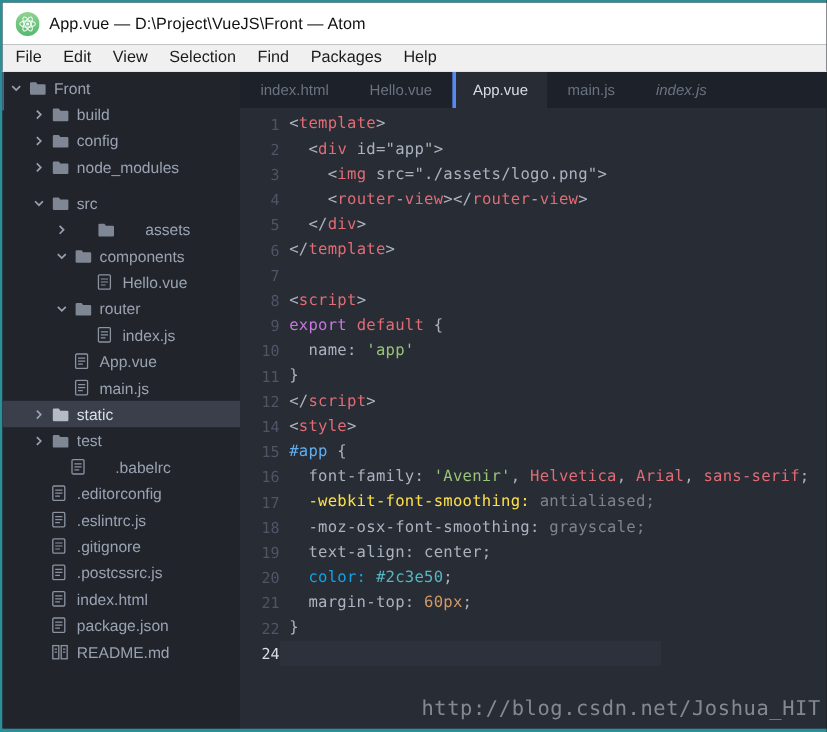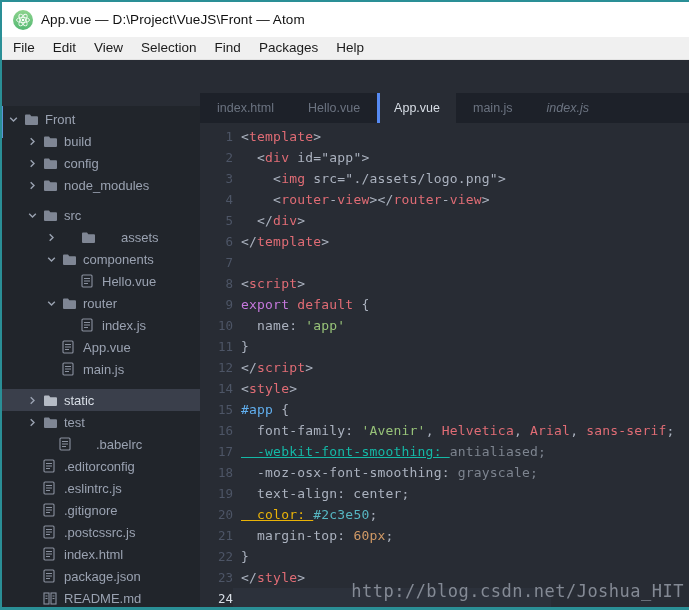--- a/index.html
+++ b/index.html
@@ -15,26 +15,26 @@
   
   .titlebar { height:35px; background:#ffffff; display:flex; align-items:center; padding-left:11px; }
   .titlebar .app-icon { width:20px; height:20px; margin-right:8px; flex:0 0 auto; }
   .titlebar .title { font-size:13.5px; color:#111; letter-spacing:.1px; }
 
   
   .menubar { height:23px; background:#f0f0f0; display:flex; align-items:stretch; padding-left:2px; border-bottom:1px solid #e3e3e3; }
   .menu-item { font-size:13.5px; color:#1b1b1b; line-height:22px; padding:0 9px; cursor:default; }
 
   
-  .main { display:flex; height:549px;align-items:flex-end; }
+  .main { display:flex; height:549px; }
 
   
   .sidebar { width:198px; flex:0 0 198px; background:#21252b; position:relative; padding-top:2px; overflow:hidden; }
   .tree-row { height:22px; display:flex; align-items:center; color:#9aa2b1; font-size:13px; white-space:nowrap; cursor:default; }
-  .tree-row.selected { background:#3a3f4b; color:#d8dee6;margin-top:9px; }
+  .tree-row.selected { background:#3a3f4b; color:#d8dee6; }
   .tree-row .chev { width:15px; flex:0 0 15px; display:flex; align-items:center; justify-content:flex-start; }
   .tree-row .ticon { width:20px; flex:0 0 20px; display:flex; align-items:center; }
   .tree-row .tlabel { padding-left:1px; }
   .scroll-indicator { position:absolute; left:-2px; top:0; width:3px; height:32px; background:#5b94d6; }
 
   
   .editor-col { flex:1 1 auto; display:flex; flex-direction:column; background:#282c34; }
 
   
   .tabbar { height:30px; background:#1d2129; display:flex; align-items:stretch; flex:0 0 30px; }
@@ -390,26 +390,25 @@
           <div class="code-line"><span class="ln">6</span><span class="code"><span style="color: rgb(171, 178, 191);">&lt;/</span><span style="color: rgb(224, 108, 117);">template</span><span style="color: rgb(171, 178, 191);">&gt;</span></span></div>
           <div class="code-line"><span class="ln">7</span><span class="code"></span></div>
           <div class="code-line"><span class="ln">8</span><span class="code"><span style="color: rgb(171, 178, 191);">&lt;</span><span style="color: rgb(224, 108, 117);">script</span><span style="color: rgb(171, 178, 191);">&gt;</span></span></div>
           <div class="code-line"><span class="ln">9</span><span class="code"><span style="color: rgb(198, 120, 221);">export</span><span style="color: rgb(171, 178, 191);"> </span><span style="color: rgb(224, 108, 117);">default</span><span style="color: rgb(171, 178, 191);"> {</span></span></div>
           <div class="code-line"><span class="ln">10</span><span class="code"><span style="color: rgb(171, 178, 191);">  name: </span><span style="color: rgb(152, 195, 121);">'app'</span></span></div>
           <div class="code-line"><span class="ln">11</span><span class="code"><span style="color: rgb(171, 178, 191);">}</span></span></div>
           <div class="code-line"><span class="ln">12</span><span class="code"><span style="color: rgb(171, 178, 191);">&lt;/</span><span style="color: rgb(224, 108, 117);">script</span><span style="color: rgb(171, 178, 191);">&gt;</span></span></div>
           <div class="code-line"><span class="ln">14</span><span class="code"><span style="color: rgb(171, 178, 191);">&lt;</span><span style="color: rgb(224, 108, 117);">style</span><span style="color: rgb(171, 178, 191);">&gt;</span></span></div>
           <div class="code-line"><span class="ln">15</span><span class="code"><span style="color: rgb(97, 175, 239);">#app</span><span style="color: rgb(171, 178, 191);"> {</span></span></div>
           <div class="code-line"><span class="ln">16</span><span class="code"><span style="color: rgb(171, 178, 191);">  font-family: </span><span style="color: rgb(152, 195, 121);">'Avenir'</span><span style="color: rgb(171, 178, 191);">, </span><span style="color: rgb(224, 108, 117);">Helvetica</span><span style="color: rgb(171, 178, 191);">, </span><span style="color: rgb(224, 108, 117);">Arial</span><span style="color: rgb(171, 178, 191);">, </span><span style="color: rgb(224, 108, 117);">sans-serif</span><span style="color: rgb(171, 178, 191);">;</span></span></div>
-          <div class="code-line"><span class="ln">17</span><span class="code"><span style="color: #14b8a6; text-decoration: underline;">  -webkit-font-smoothing: </span><span style="color: rgb(125, 132, 143);">antialiased;</span></span></div>
+          <div class="code-line"><span class="ln">17</span><span class="code"><span style="color: #fde047;">  -webkit-font-smoothing: </span><span style="color: rgb(125, 132, 143);">antialiased;</span></span></div>
           <div class="code-line"><span class="ln">18</span><span class="code"><span style="color: rgb(171, 178, 191);">  -moz-osx-font-smoothing: </span><span style="color: rgb(125, 132, 143);">grayscale;</span></span></div>
           <div class="code-line"><span class="ln">19</span><span class="code"><span style="color: rgb(171, 178, 191);">  text-align: center;</span></span></div>
-          <div class="code-line"><span class="ln">20</span><span class="code"><span style="color: #eab308; text-decoration: underline;">  color: </span><span style="color: rgb(86, 182, 194);">#2c3e50</span><span style="color: rgb(171, 178, 191);">;</span></span></div>
+          <div class="code-line"><span class="ln">20</span><span class="code"><span style="color: #0ea5e9;">  color: </span><span style="color: rgb(86, 182, 194);">#2c3e50</span><span style="color: rgb(171, 178, 191);">;</span></span></div>
           <div class="code-line"><span class="ln">21</span><span class="code"><span style="color: rgb(171, 178, 191);">  margin-top: </span><span style="color: rgb(209, 154, 102);">60px</span><span style="color: rgb(171, 178, 191);">;</span></span></div>
           <div class="code-line"><span class="ln">22</span><span class="code"><span style="color: rgb(171, 178, 191);">}</span></span></div>
-          <div class="code-line"><span class="ln">23</span><span class="code"><span style="color: rgb(171, 178, 191);">&lt;/</span><span style="color: rgb(224, 108, 117);">style</span><span style="color: rgb(171, 178, 191);">&gt;</span></span></div>
           <div class="code-line active"><span class="ln">24</span><span class="code"></span></div>
         </div>
     </div>
   </div>
 
   <div class="watermark">http://blog.csdn.net/Joshua_HIT</div>
 </div>
 
 </body></html>

